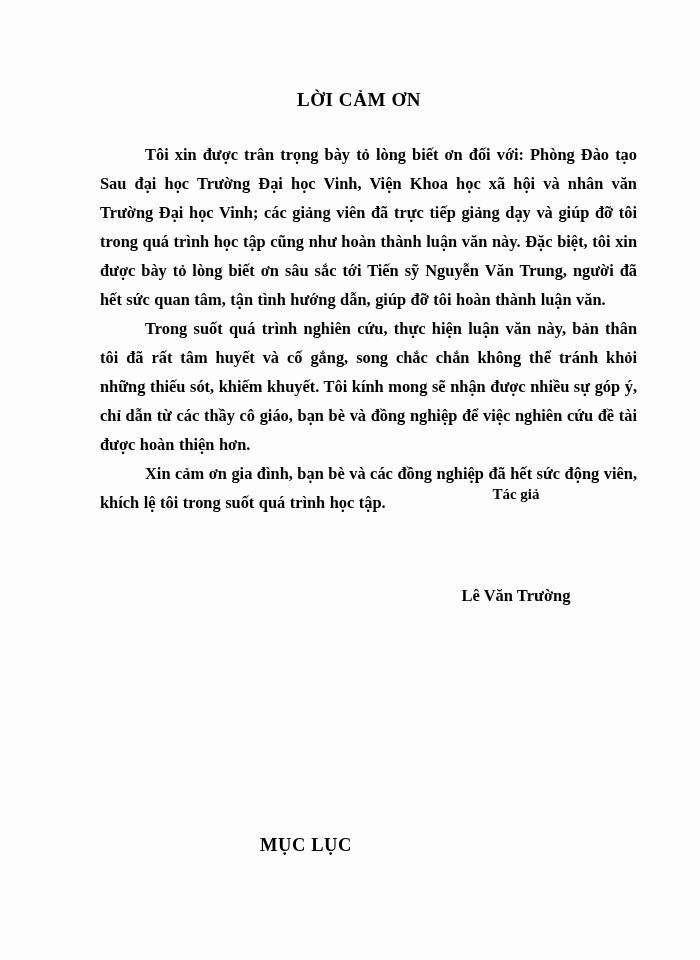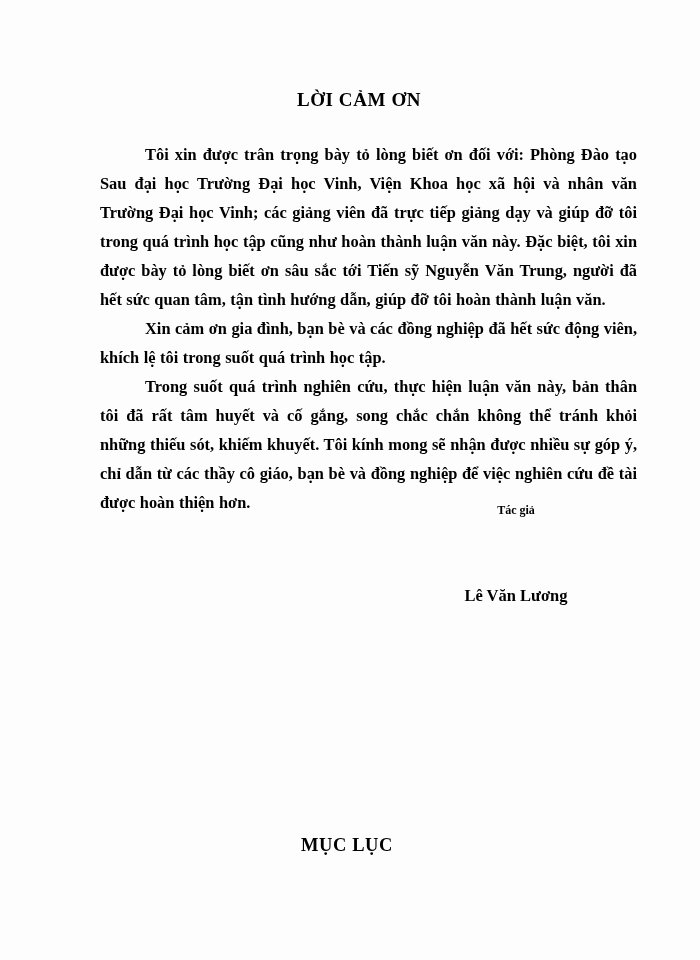--- a/index.html
+++ b/index.html
@@ -64,24 +64,24 @@
     width: 240px;
     text-align: center;
   }
   .sign-date {
     font-size: 15.5px;
     font-style: italic;
     line-height: 22px;
     letter-spacing: 0.2px;
   }
   .sign-role {
-    font-size: 12px;
+    font-size: 15px;
     font-weight: bold;
     line-height: 22px;
-    margin-top: 22px;
+    margin-top: 6px;
   }
   .sign-name {
     position: absolute;
     top: 585px;
     left: 396px;
     width: 240px;
     text-align: center;
     font-size: 16.5px;
     font-weight: bold;
     line-height: 22px;
@@ -91,37 +91,36 @@
   .toc-title {
     position: absolute;
     top: 833px;
     left: 0;
     width: 612px;
     text-align: center;
     font-size: 18.5px;
     font-weight: bold;
     letter-spacing: 0.6px;
     line-height: 24px;
-    margin-left: 41px;
   }
 </style>
 </head>
 <body>
 
 <div class="page">
 
   <div class="doc-title">LỜI CẢM ƠN</div>
 
   <div class="body-block">
     <p class="para">Tôi xin được trân trọng bày tỏ lòng biết ơn đối với: Phòng Đào tạo Sau đại học Trường Đại học Vinh, Viện Khoa học xã hội và nhân văn Trường Đại học Vinh; các giảng viên đã trực tiếp giảng dạy và giúp đỡ tôi trong quá trình học tập cũng như hoàn thành  luận văn này. Đặc biệt, tôi xin được bày tỏ lòng biết ơn sâu sắc tới Tiến sỹ Nguyễn Văn Trung, người đã hết sức quan tâm, tận tình hướng dẫn, giúp đỡ tôi hoàn thành luận văn.</p>
+    <p class="para">Trong suốt quá trình nghiên cứu, thực hiện luận văn này, bản thân tôi đã rất tâm huyết và cố gắng, song chắc chắn không thể tránh khỏi những thiếu sót, khiếm khuyết. Tôi kính mong sẽ nhận được nhiều sự góp ý, chỉ dẫn từ các thầy cô giáo, bạn bè và đồng nghiệp để việc nghiên cứu đề tài được hoàn thiện hơn.</p>
     <p class="para">Xin cảm ơn gia đình, bạn bè và các đồng nghiệp đã hết sức động viên, khích lệ tôi trong suốt quá trình học tập.</p>
-    <p class="para">Trong suốt quá trình nghiên cứu, thực hiện luận văn này, bản thân tôi đã rất tâm huyết và cố gắng, song chắc chắn không thể tránh khỏi những thiếu sót, khiếm khuyết. Tôi kính mong sẽ nhận được nhiều sự góp ý, chỉ dẫn từ các thầy cô giáo, bạn bè và đồng nghiệp để việc nghiên cứu đề tài được hoàn thiện hơn.</p>
   </div>
 
   <div class="sign-block">
     <div class="sign-role">Tác giả</div>
   </div>
 
-  <div class="sign-name">Lê Văn Lương</div>
+  <div class="sign-name">Lê Văn Trường</div>
 
   <div class="toc-title">MỤC LỤC</div>
 
 </div>
 
 </body></html>

